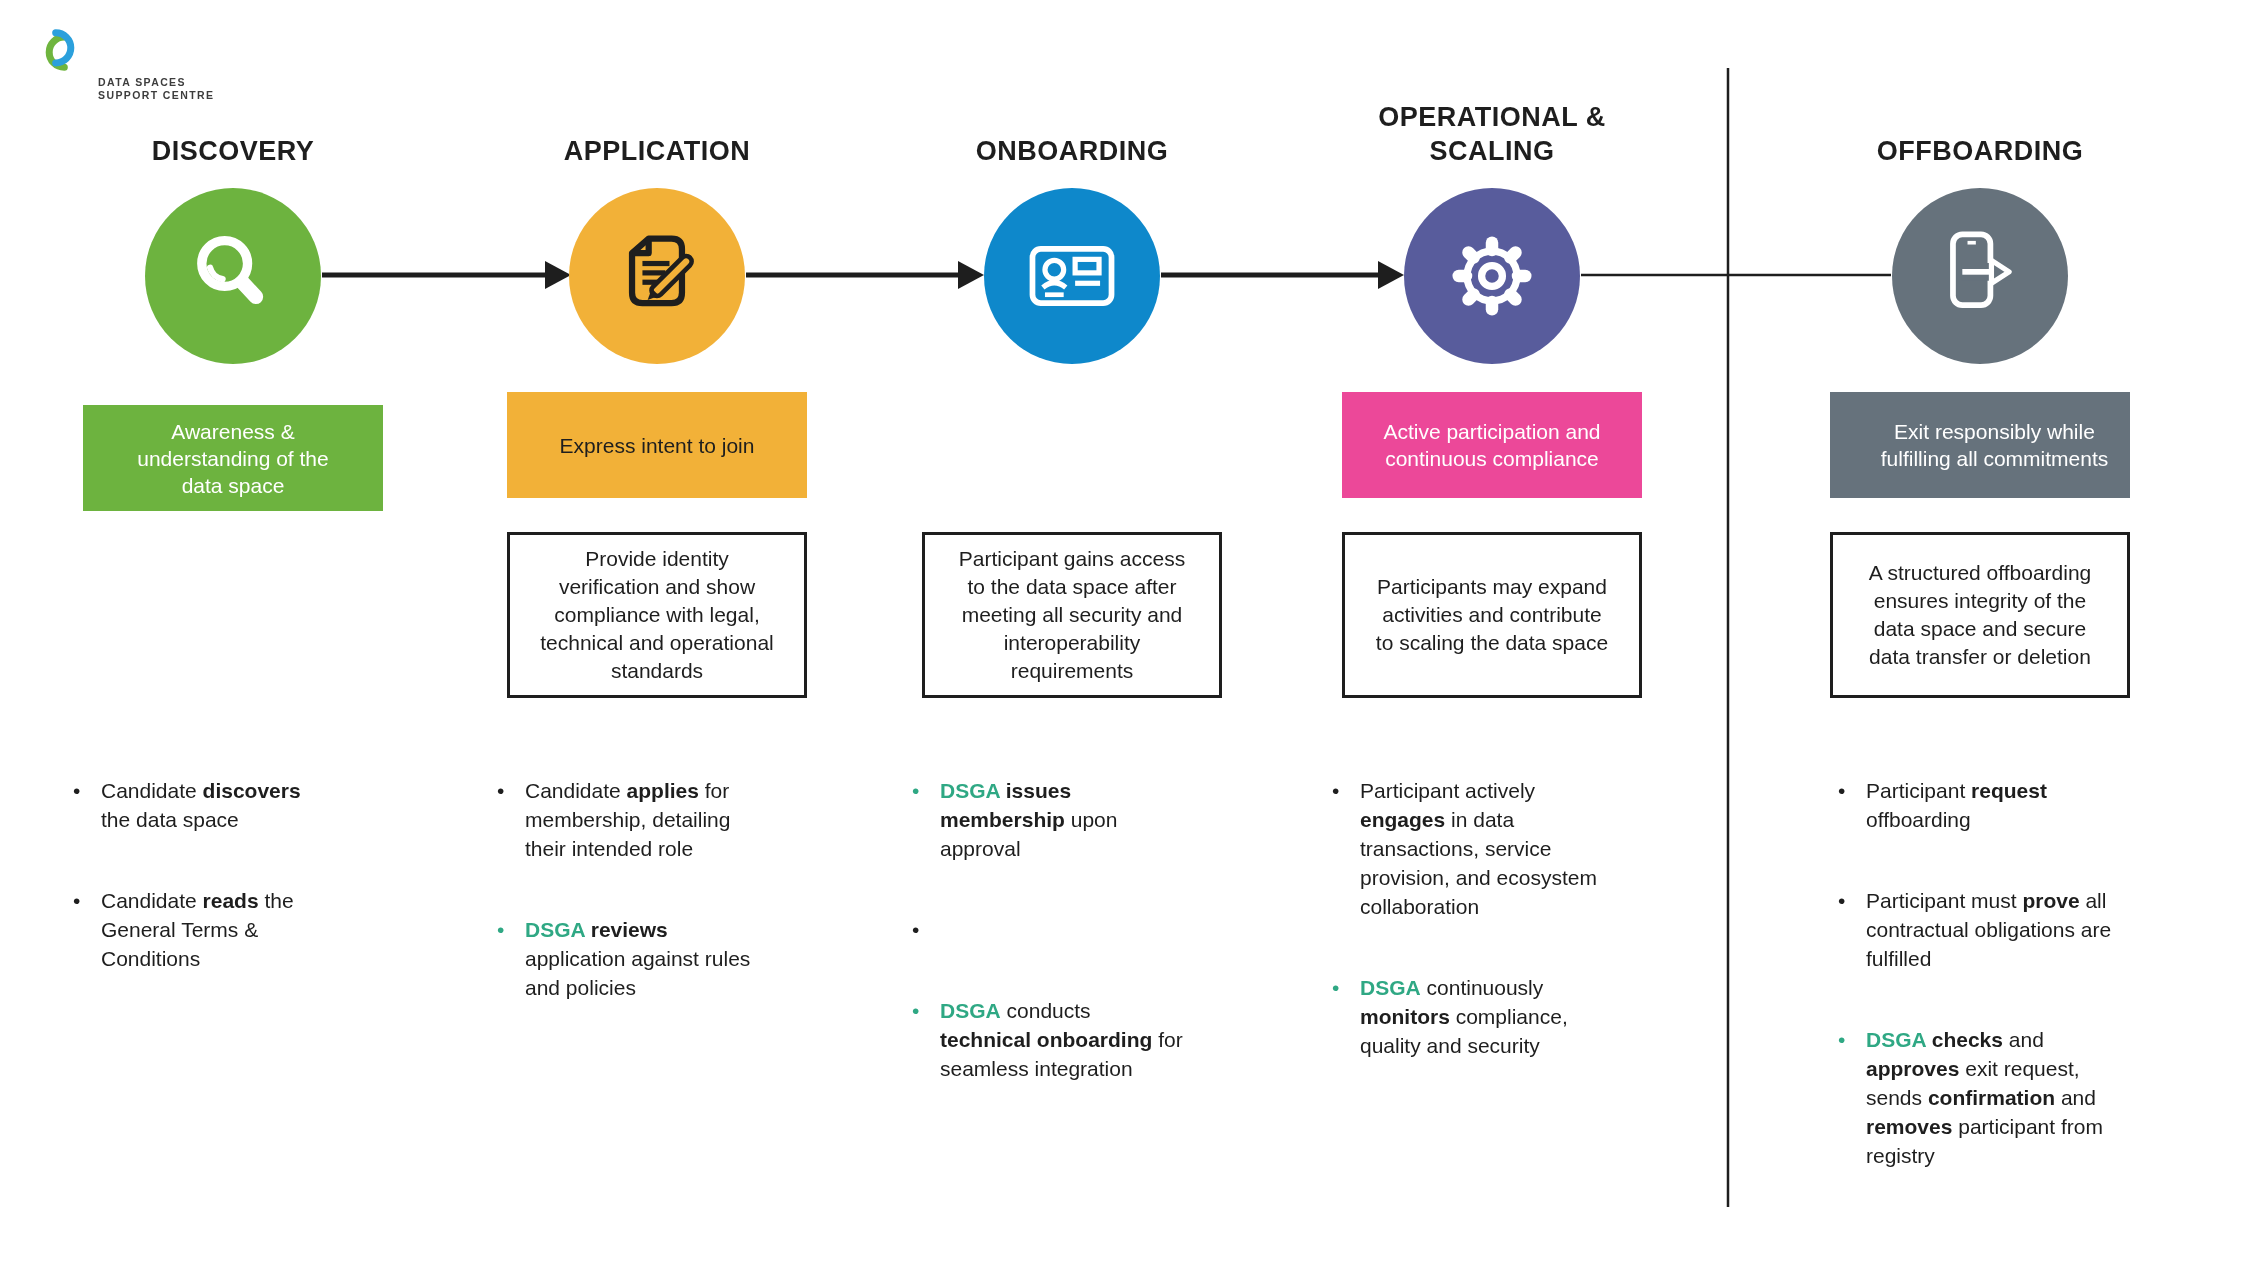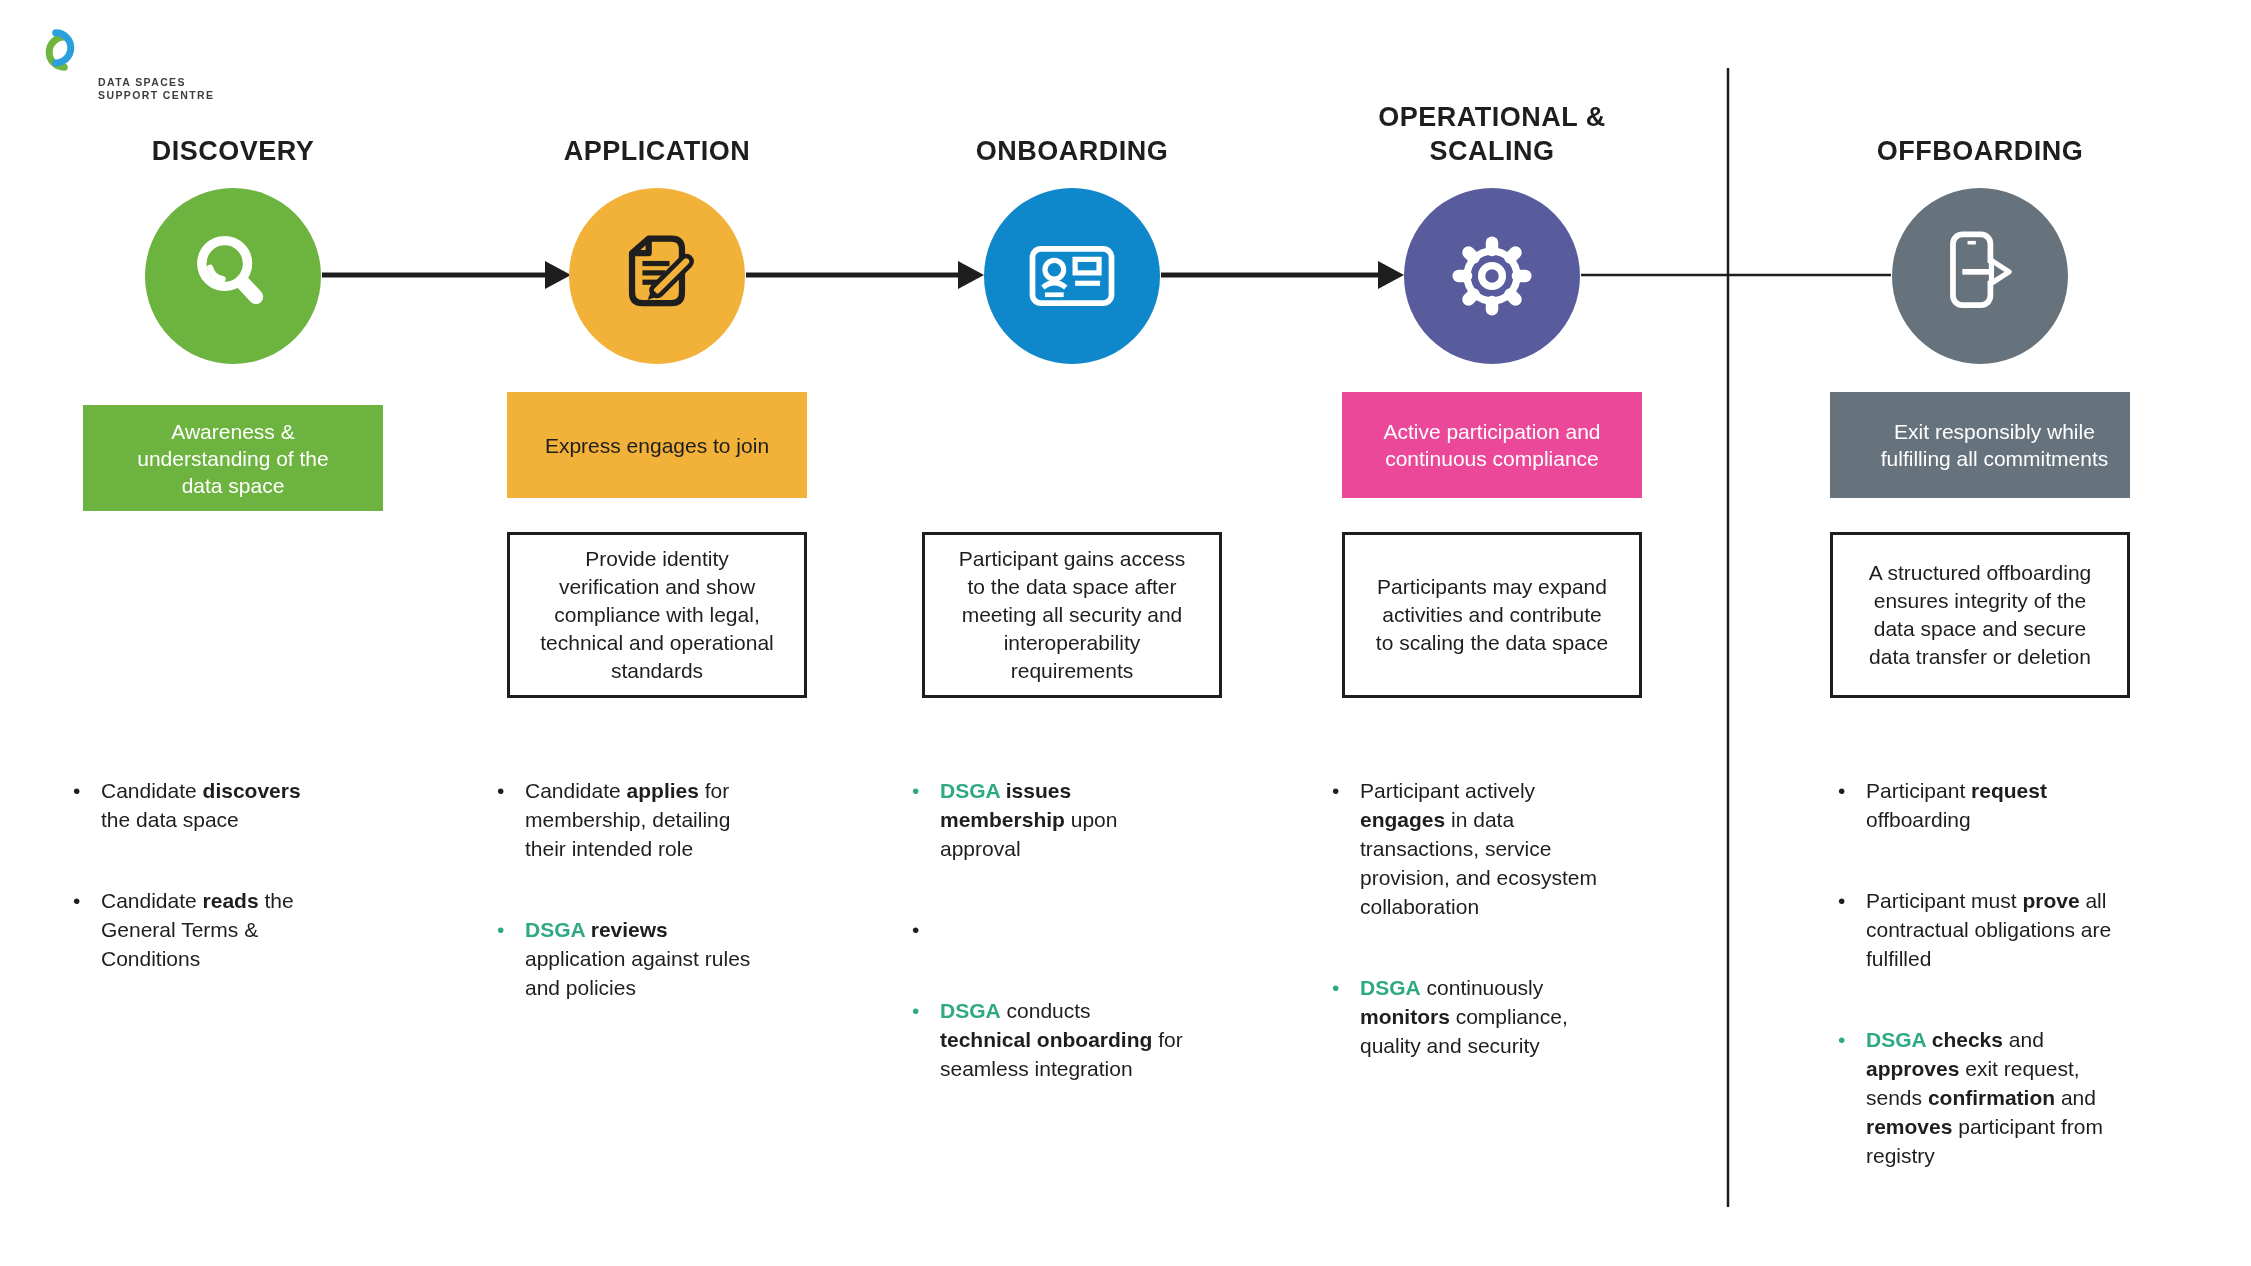--- a/index.html
+++ b/index.html
@@ -107,21 +107,21 @@
       <path d="M42 14 H64 Q74 14 74 24 V66 Q74 76 64 76 H36 Q26 76 26 66 V28 Z" stroke="#1e1e1e" stroke-width="6" stroke-linejoin="round"></path>
       <path d="M42 14 V28 H26" stroke="#1e1e1e" stroke-width="6" stroke-linejoin="round"></path>
       <line x1="36" y1="38" x2="62" y2="38" stroke="#1e1e1e" stroke-width="5"></line>
       <line x1="36" y1="47" x2="58" y2="47" stroke="#1e1e1e" stroke-width="5"></line>
       <line x1="36" y1="56" x2="50" y2="56" stroke="#1e1e1e" stroke-width="5"></line>
       <line x1="50" y1="64" x2="78" y2="36" stroke="#1e1e1e" stroke-width="15" stroke-linecap="round"></line>
       <line x1="50" y1="64" x2="78" y2="36" stroke="#F2B138" stroke-width="6" stroke-linecap="round"></line>
       <polygon points="41,73 52,69 45,62" fill="#1e1e1e"></polygon>
     </svg>
         </div>
-        <div class="tagline" style="background: rgb(242, 177, 56); color: rgb(30, 30, 30);">Express engages to join</div>
+        <div class="tagline" style="background: rgb(242, 177, 56); color: rgb(30, 30, 30);">Express intent to join</div>
         <div class="descbox">Provide identity verification and show compliance with legal, technical and operational standards</div>
         <div class="bullets">
           <div class="bullet-item">
             <span class="dot dot-k">•</span>
             <span class="txt"><span class="seg-n">Candidate </span><span class="seg-b">applies</span><span class="seg-n"> for membership, detailing their intended role</span></span>
           </div>
           <div class="bullet-item">
             <span class="dot dot-g">•</span>
             <span class="txt"><span class="seg-g">DSGA</span><span class="seg-b"> reviews</span><span class="seg-n"> application against rules and policies</span></span>
           </div>

